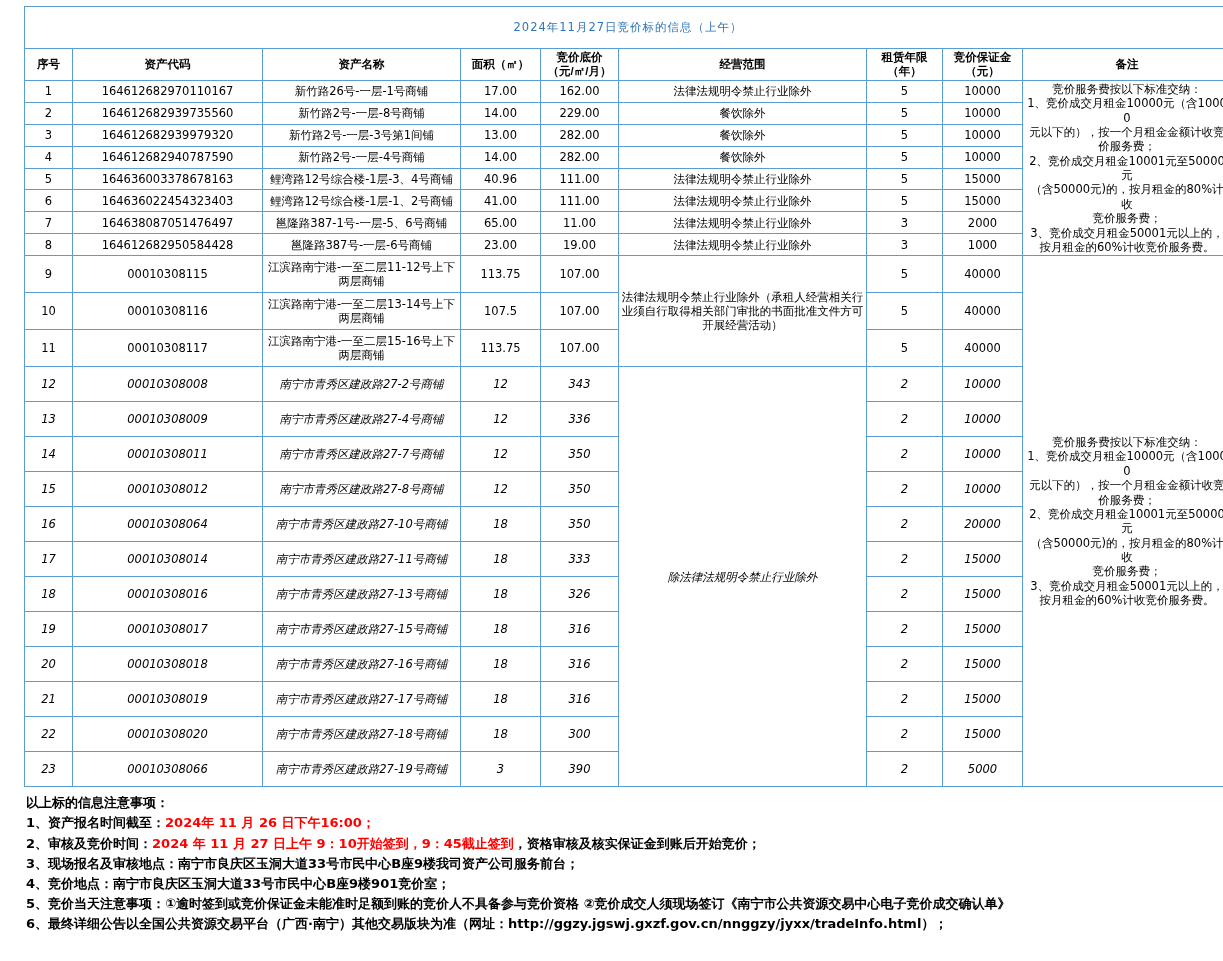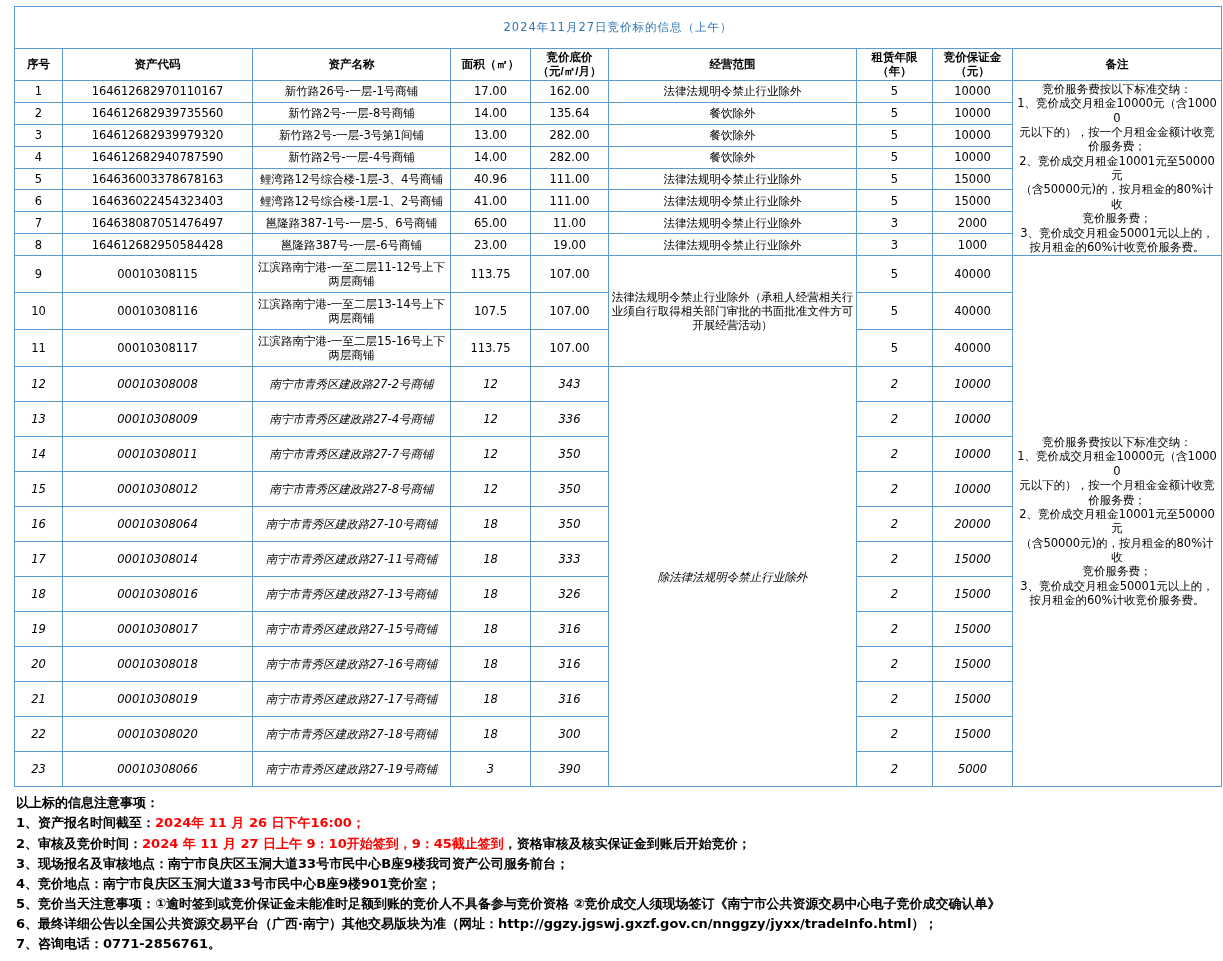--- a/index.html
+++ b/index.html
@@ -5,21 +5,21 @@
   * { box-sizing: border-box; }
   html, body { margin:0; padding:0; }
   body {
     width: 1223px;
     height: 961px;
     background: #ffffff;
     font-family: "Liberation Sans", sans-serif;
     color: #000;
     overflow: hidden;
   }
-  .sheet { width: 1223px; padding: 6px 8px 0 14px; }
+  .sheet { width: 1223px; padding: 6px 8px 0 24px; }
 
   table.grid {
     border-collapse: collapse;
     table-layout: fixed;
     width: 1207px;
     margin: 0;
   }
   table.grid td, table.grid th {
     border: 1px solid #5b9bd5;
     padding: 1px 2px;
@@ -135,21 +135,21 @@
             <span class="remark-line">3、竞价成交月租金50001元以上的，</span>
             <span class="remark-line">按月租金的60%计收竞价服务费。</span>
           </span>
         </td>
       </tr>
       <tr class="r1">
         <td>2</td>
         <td class="code">164612682939735560</td>
         <td class="name">新竹路2号-一层-8号商铺</td>
         <td>14.00</td>
-        <td>135.64</td>
+        <td>229.00</td>
         <td class="scope">餐饮除外</td>
         <td>5</td>
         <td>10000</td>
       </tr>
       <tr class="r1">
         <td>3</td>
         <td class="code">164612682939979320</td>
         <td class="name">新竹路2号-一层-3号第1间铺</td>
         <td>13.00</td>
         <td>282.00</td>
@@ -367,16 +367,15 @@
     <div class="line">
       <span>1、资产报名时间截至：</span><span class="red">2024年 11 月 26 日下午16:00；</span><span></span>
     </div>
     <div class="line">
       <span>2、审核及竞价时间：</span><span class="red">2024 年 11 月 27 日上午 9：10开始签到，9：45截止签到</span><span>，资格审核及核实保证金到账后开始竞价；</span>
     </div>
     <div class="line">3、现场报名及审核地点：南宁市良庆区玉洞大道33号市民中心B座9楼我司资产公司服务前台；</div>
     <div class="line">4、竞价地点：南宁市良庆区玉洞大道33号市民中心B座9楼901竞价室；</div>
     <div class="line">5、竞价当天注意事项：①逾时签到或竞价保证金未能准时足额到账的竞价人不具备参与竞价资格 ②竞价成交人须现场签订《南宁市公共资源交易中心电子竞价成交确认单》</div>
     <div class="line">6、最终详细公告以全国公共资源交易平台（广西·南宁）其他交易版块为准（网址：http://ggzy.jgswj.gxzf.gov.cn/nnggzy/jyxx/tradeInfo.html）；</div>
-    <div class="line">7、咨询电话：0771-2856761。</div>
   </div>
 
 </div>
 
 </body></html>

